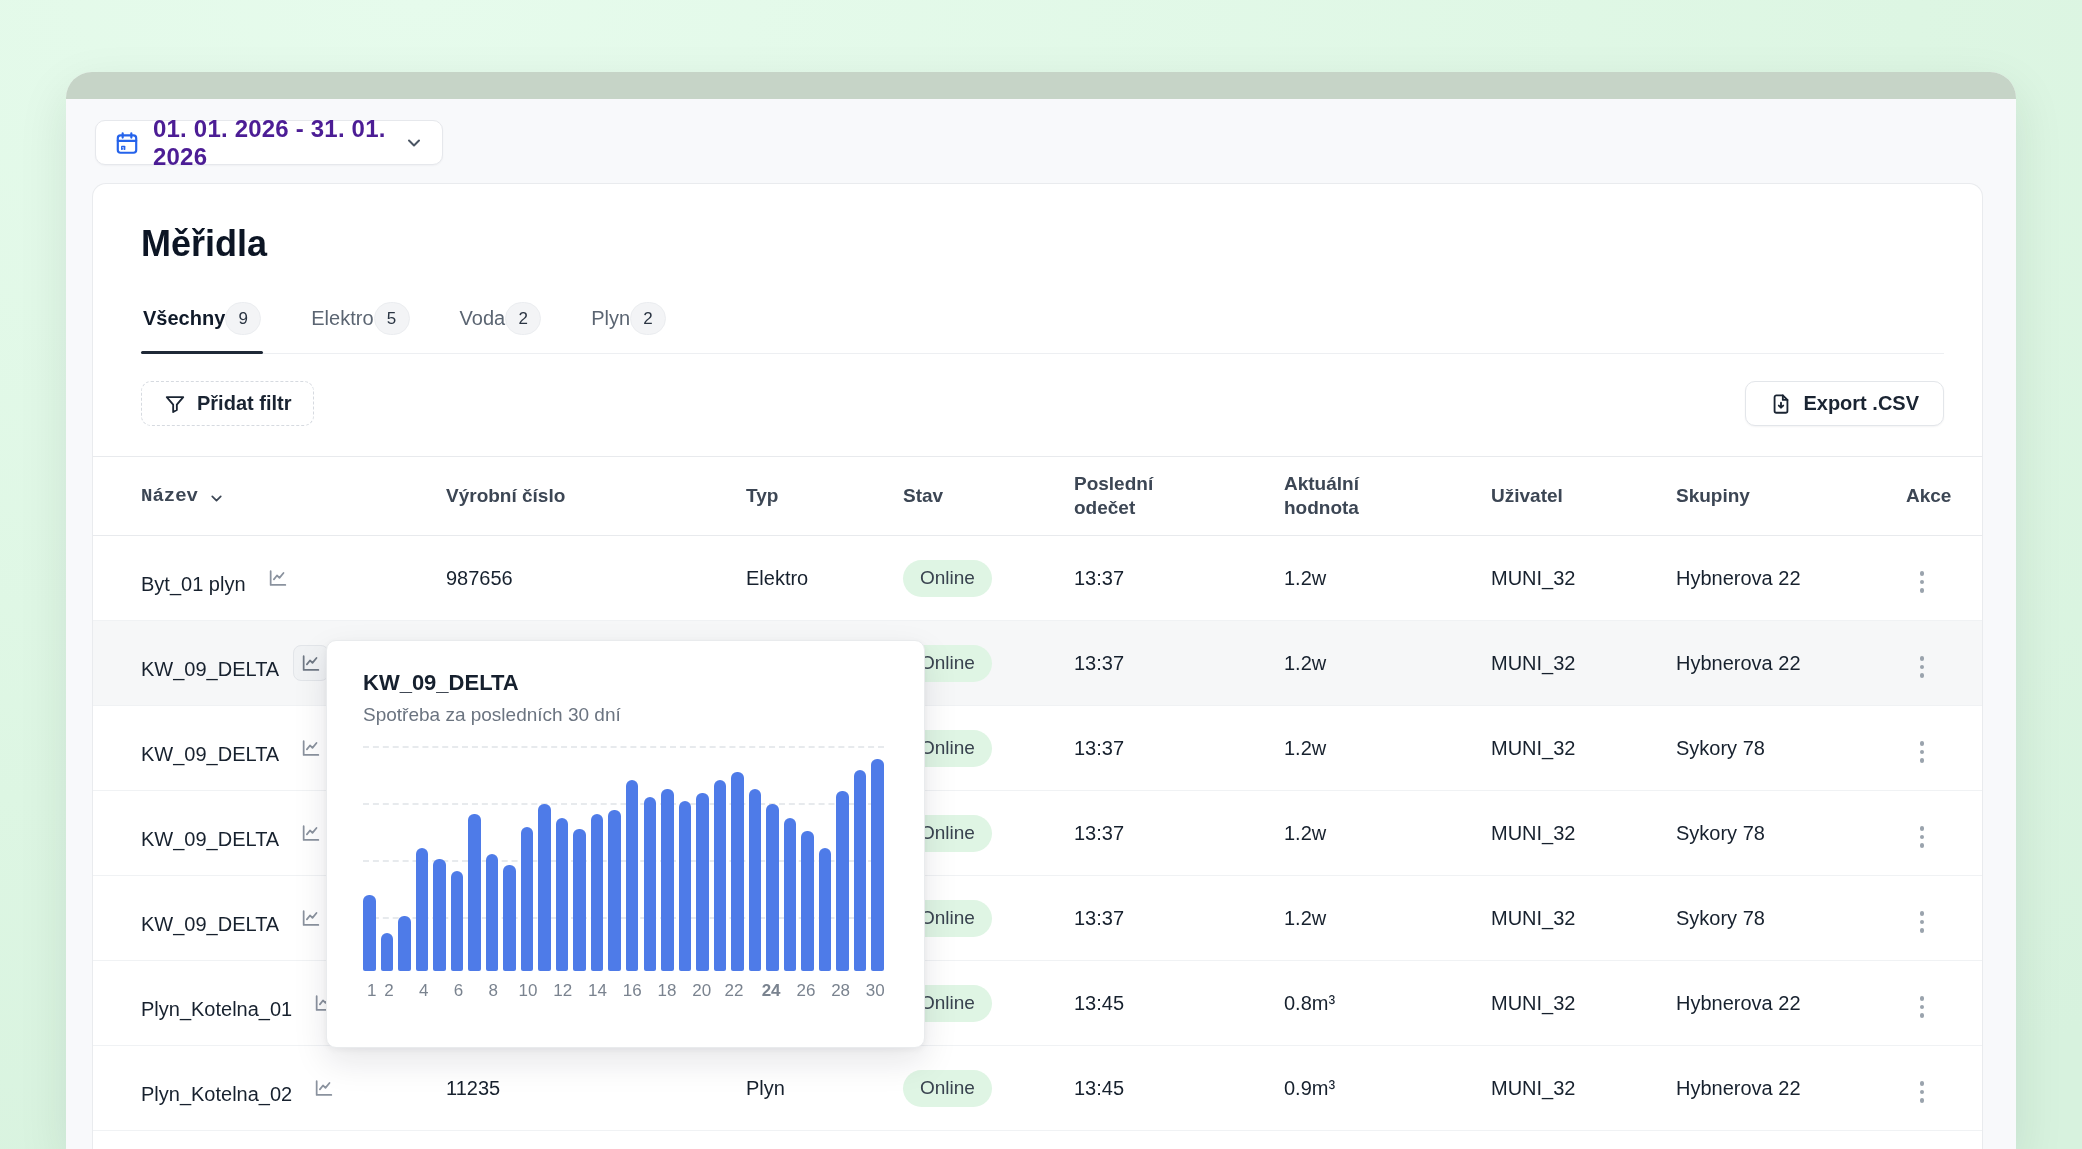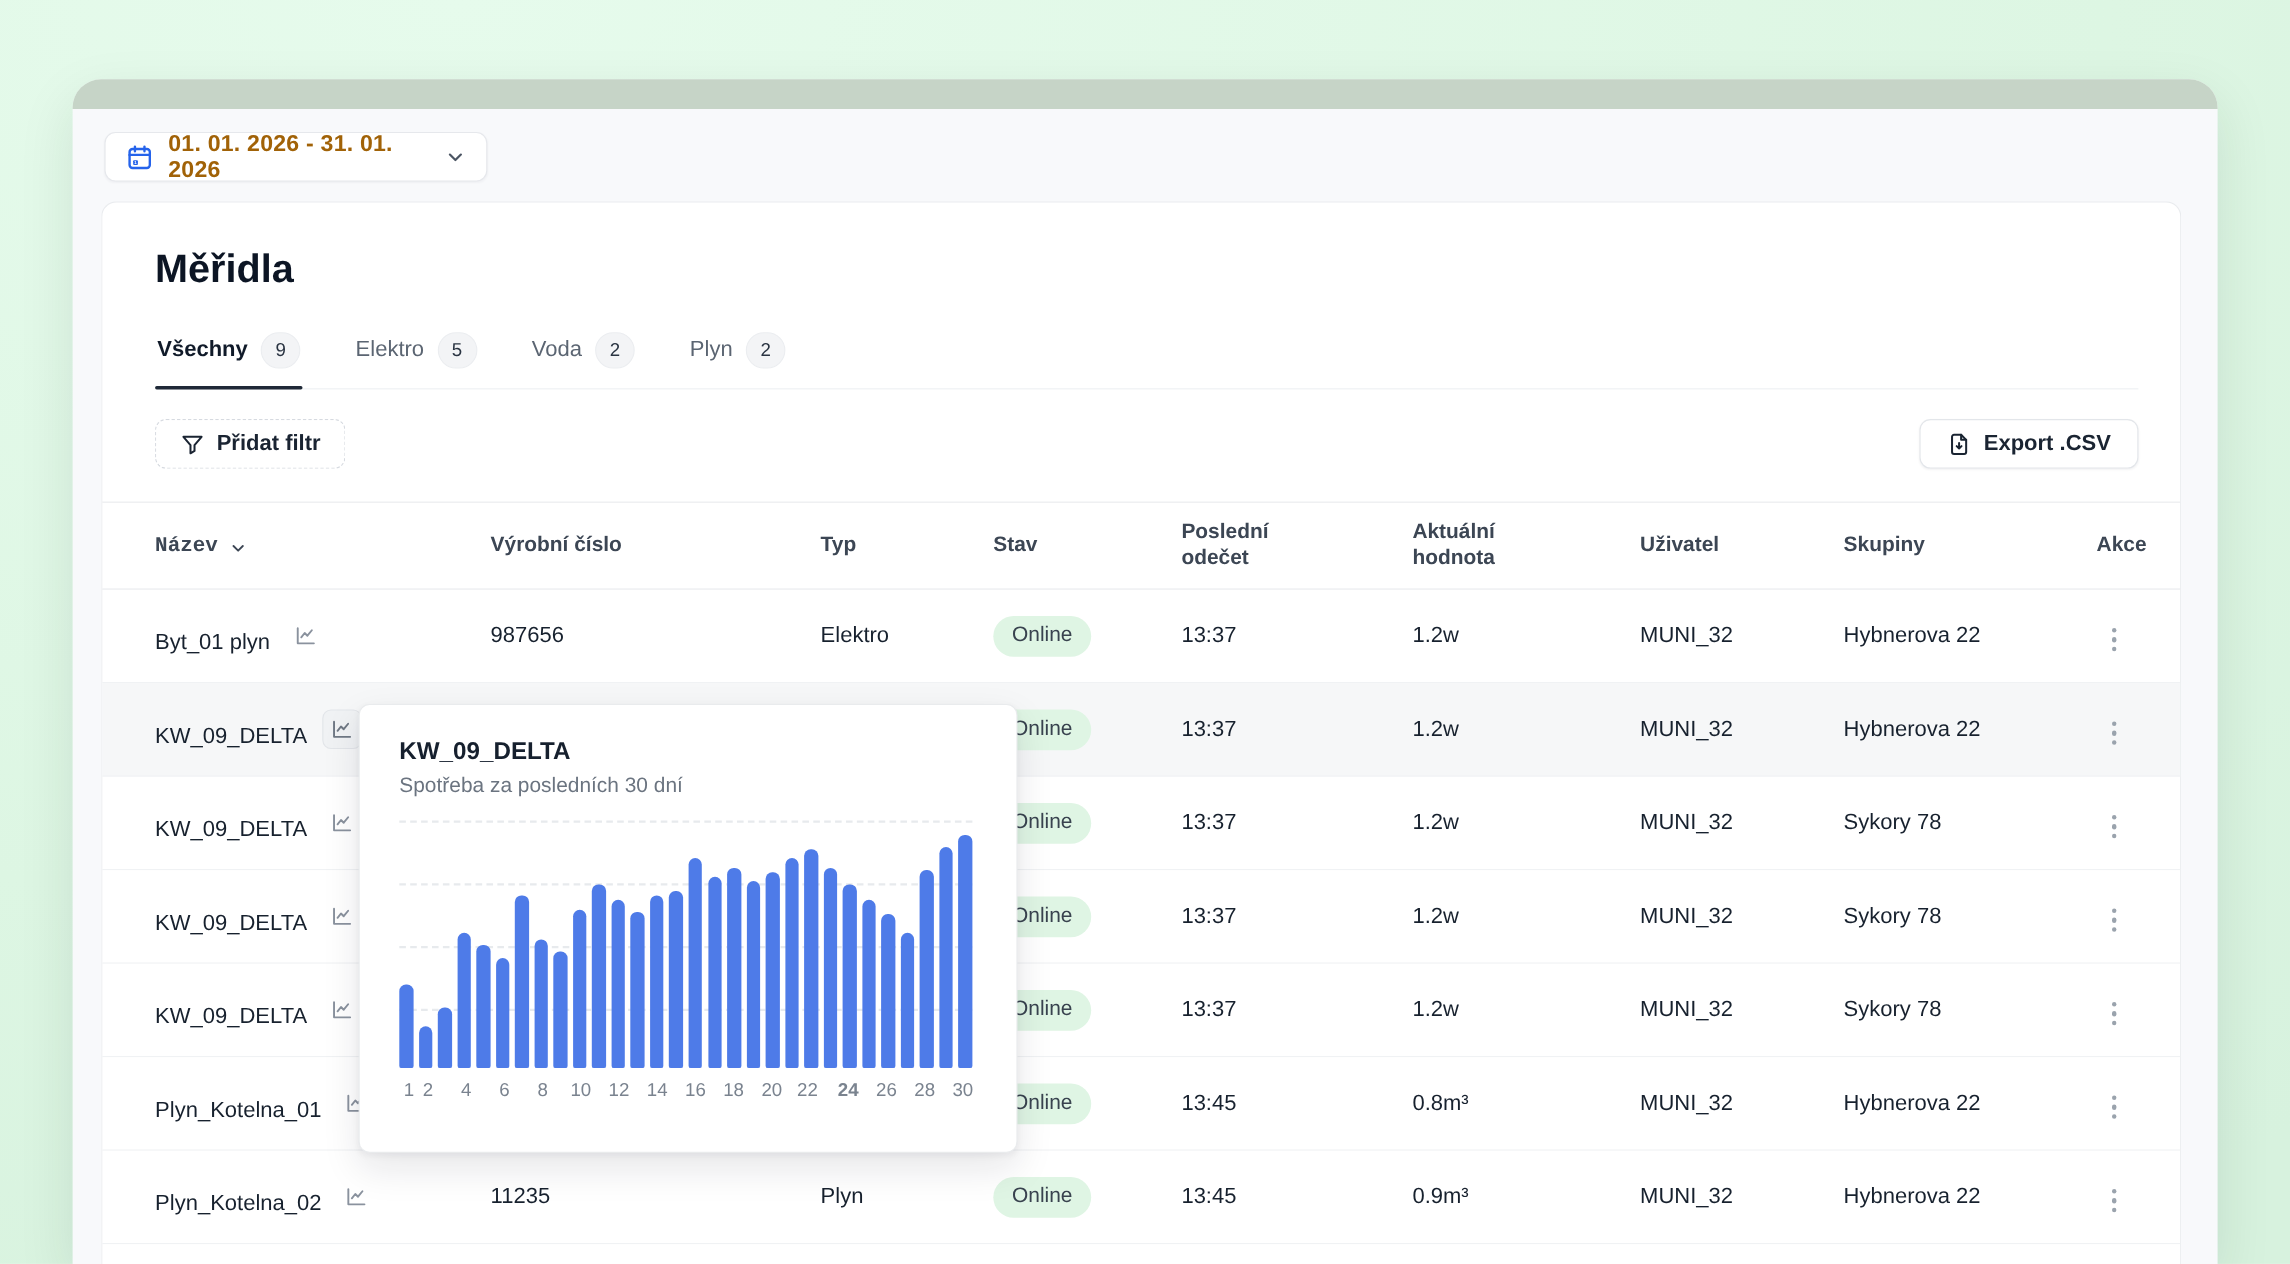--- a/index.html
+++ b/index.html
@@ -16,34 +16,34 @@
   }
   .window-topbar { height:27px; background:#C6D4C7; border-radius:26px 26px 0 0; }
 
   
   .date-btn {
     margin:21px 0 0 29px; height:45px; width:348px;
     background:#FFFFFF; border:1px solid #E6E8EC; border-radius:10px;
     display:flex; align-items:center; gap:13px; padding:0 18px;
     box-shadow:0 1px 2px rgba(16,24,40,.04); cursor:pointer;
   }
-  .date-btn .label { font-size:21px; font-weight:700; color:#a16207; letter-spacing:.2px; flex:1; }
+  .date-btn .label { font-size:24px; font-weight:700; color:#4c1d95; letter-spacing:.2px; flex:1; }
   .icon { display:inline-flex; align-items:center; justify-content:center; }
 
   
   .card {
     margin:18px 0 0 26px; width:1891px; min-height:1100px;
     background:#FFFFFF; border:1px solid #E9EBEE; border-radius:14px 14px 0 0;
     border-bottom:none;
   }
   .card-head { padding:38px 38px 0 48px; }
   .page-title { font-size:36px; font-weight:700; color:#0C1524; line-height:44px; }
 
   .tabs { display:flex; gap:46px; margin-top:26px; border-bottom:1px solid #EDEFF2; }
-  .tab { display:flex; align-items:center; gap:12px; padding:10px 2px 18px 2px; cursor:pointer; position:relative; }
+  .tab { display:flex; align-items:center; gap:0; padding:10px 2px 18px 2px; cursor:pointer; position:relative; }
   .tab .tab-label { font-size:20px; color:#5B6572; }
   .tab.active .tab-label { color:#101A29; font-weight:700; }
   .tab.active::after { content:""; position:absolute; left:0; right:0; bottom:-1px; height:3px; background:#1F2937; border-radius:2px; }
   .tab-badge {
     min-width:36px; height:33px; padding:0 10px; border-radius:999px;
     background:#F3F4F6; border:1px solid #EBEDF0; color:#2A3442;
     font-size:17px; display:flex; align-items:center; justify-content:center;
   }
 
   .toolbar { display:flex; justify-content:space-between; padding:27px 38px 30px 48px; }

